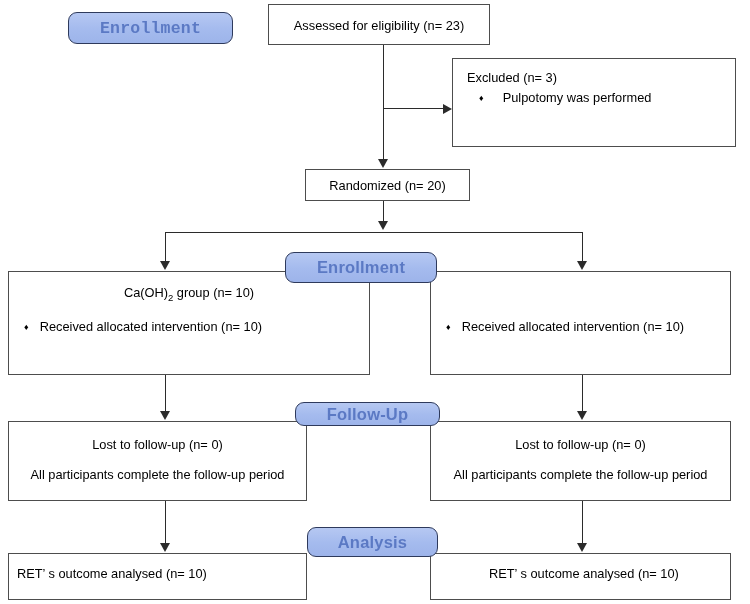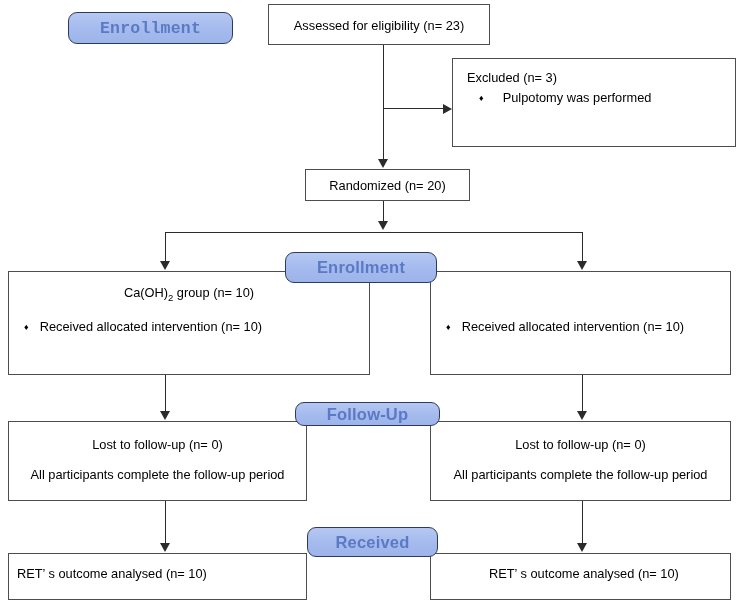--- a/index.html
+++ b/index.html
@@ -186,21 +186,21 @@
     <div class="pad ctr" style="top:14px;">Lost to follow-up (n= 0)</div>
     <div class="pad ctr" style="top:44px;">All participants complete the follow-up period</div>
   </div>
 
   <div class="vline" style="left:165px; top:501px; height:42px;"></div>
   <div class="arrow-down" style="left:160px; top:543px;"></div>
   <div class="vline" style="left:582px; top:501px; height:42px;"></div>
   <div class="arrow-down" style="left:577px; top:543px;"></div>
 
   <div class="pill" style="left:307px; top:527px; width:131px; height:30px;">
-    <span>Received</span>
+    <span>Analysis</span>
   </div>
 
   <div class="box" style="left:8px; top:553px; width:299px; height:47px;">
     <div class="pad lft" style="top:11px; padding-left:8px;">RET’ s outcome analysed (n= 10)</div>
   </div>
 
   <div class="box" style="left:430px; top:553px; width:301px; height:47px;">
     <div class="pad lft" style="top:11px; padding-left:58px;">RET’ s outcome analysed (n= 10)</div>
   </div>
 

